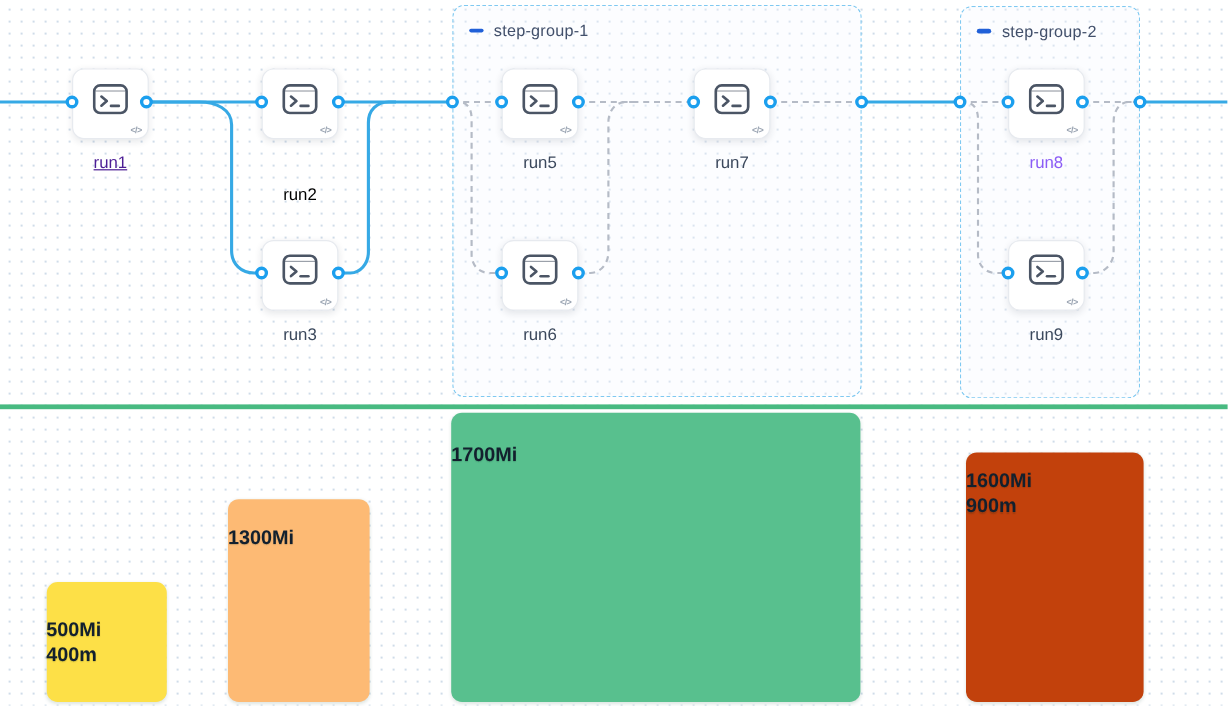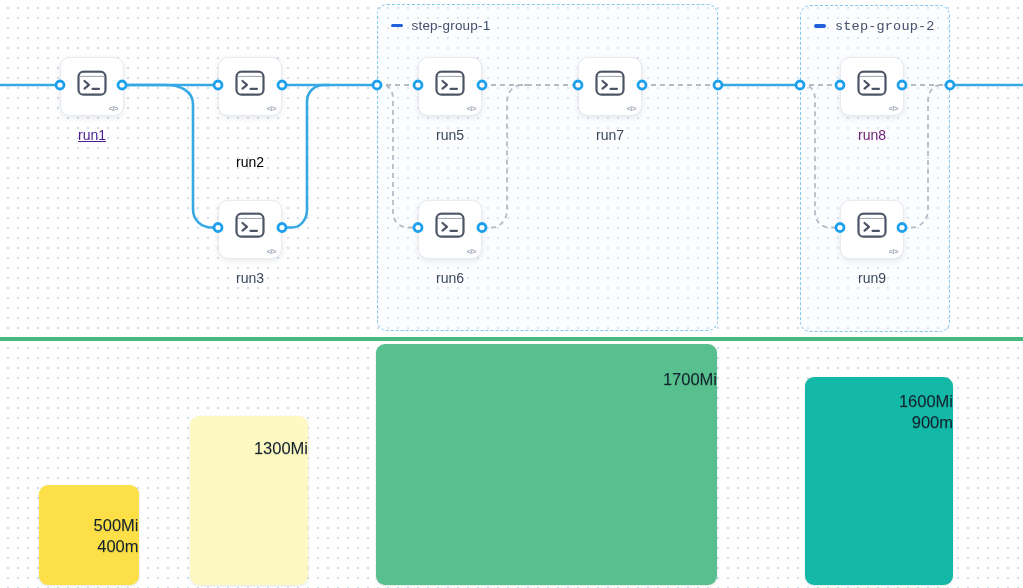--- a/index.html
+++ b/index.html
@@ -39,22 +39,22 @@
     position:absolute;left:-30px;top:69px;width:122px;text-align:center;
     font-size:14px;color:#3b485c;
   }
   
   #baseline{position:absolute;left:0;top:336.5px;width:1023px;height:4px;background:#48ba81;z-index:5;}
   .bar{
     position:absolute;background:#58c08e;border-radius:9px;z-index:2;
     box-shadow:0 1px 3px rgba(30,80,60,.15);
   }
   .bar-label{
-    position:absolute;left:0;right:0;text-align:right;
-    font-size:16.5px;font-weight:normal;color:#13202e;line-height:21px;
+    position:absolute;left:0;right:0;text-align:left;
+    font-size:16.5px;font-weight:bold;color:#13202e;line-height:21px;
     text-shadow:0 1px 1px rgba(0,40,30,.18);
   }
 </style>
 </head>
 <body>
 
 <div id="canvas" class="layer">
   <svg class="edges" width="1023" height="340" viewBox="0 0 1023 340" id="edges-svg">
       <path d="M0 85 H60" fill="none" stroke="#36a9e5" stroke-width="2.6"></path>
       <path d="M122 85 H218" fill="none" stroke="#36a9e5" stroke-width="2.6"></path>
@@ -94,21 +94,21 @@
       <circle cx="840" cy="227.5" r="4" fill="#ffffff" stroke="#1b9fee" stroke-width="2.8"></circle>
       <circle cx="902" cy="227.5" r="4" fill="#ffffff" stroke="#1b9fee" stroke-width="2.8"></circle>
       <circle cx="950" cy="85" r="4" fill="#ffffff" stroke="#1b9fee" stroke-width="2.8"></circle>
     </svg>
 <div class="group" style="left: 376.5px; top: 4px; width: 341.5px; height: 327px; border-color: rgb(127, 201, 241);">
       <div class="group-label">
         <span class="group-dash" style="background: rgb(32, 96, 216);"></span>
         <span>step-group-1</span>
       </div>
     </div>
-    <div class="group" style="left: 800px; top: 4.5px; width: 150px; height: 327px; border-color: rgb(127, 201, 241); font-family: Liberation Mono, monospace;">
+    <div class="group" style="left: 800px; top: 4.5px; width: 150px; height: 327px; border-color: rgb(127, 201, 241);">
       <div class="group-label">
         <span class="group-dash" style="background: rgb(32, 96, 216);"></span>
         <span>step-group-2</span>
       </div>
     </div>
     <div class="node" style="left: 60px; top: 57px; width: 62px; height: 57px; border-color: rgb(231, 234, 239);">
       <span class="node-icon">
 <svg width="30" height="26" viewBox="0 0 30 26">
   <rect x="1.5" y="1.5" width="27" height="23" rx="5" fill="none" stroke="#4b5565" stroke-width="2.2"></rect>
   <line x1="2.5" y1="6.2" x2="27.5" y2="6.2" stroke="#4b5565" stroke-width="1" opacity="0.55"></line>
@@ -175,21 +175,21 @@
     </div>
     <div class="node" style="left: 840px; top: 57px; width: 62px; height: 57px; border-color: rgb(231, 234, 239);">
       <span class="node-icon">
 <svg width="30" height="26" viewBox="0 0 30 26">
   <rect x="1.5" y="1.5" width="27" height="23" rx="5" fill="none" stroke="#4b5565" stroke-width="2.2"></rect>
   <line x1="2.5" y1="6.2" x2="27.5" y2="6.2" stroke="#4b5565" stroke-width="1" opacity="0.55"></line>
   <polyline points="7.5,10.8 12,14.6 7.5,18.4" fill="none" stroke="#4b5565" stroke-width="2.2" stroke-linecap="round" stroke-linejoin="round"></polyline>
   <line x1="15.5" y1="18.6" x2="22" y2="18.6" stroke="#4b5565" stroke-width="2.2" stroke-linecap="round"></line>
 </svg></span>
       <span class="node-code">&lt;/&gt;</span>
-      <div class="node-label" style="color: #701a75;">run8</div>
+      <div class="node-label" style="color: #8b5cf6;">run8</div>
     </div>
     <div class="node" style="left: 840px; top: 199.5px; width: 62px; height: 57px; border-color: rgb(231, 234, 239);">
       <span class="node-icon">
 <svg width="30" height="26" viewBox="0 0 30 26">
   <rect x="1.5" y="1.5" width="27" height="23" rx="5" fill="none" stroke="#4b5565" stroke-width="2.2"></rect>
   <line x1="2.5" y1="6.2" x2="27.5" y2="6.2" stroke="#4b5565" stroke-width="1" opacity="0.55"></line>
   <polyline points="7.5,10.8 12,14.6 7.5,18.4" fill="none" stroke="#4b5565" stroke-width="2.2" stroke-linecap="round" stroke-linejoin="round"></polyline>
   <line x1="15.5" y1="18.6" x2="22" y2="18.6" stroke="#4b5565" stroke-width="2.2" stroke-linecap="round"></line>
 </svg></span>
       <span class="node-code">&lt;/&gt;</span>
@@ -198,29 +198,29 @@
   </div>
 
 <div id="baseline" style="background: rgb(72, 186, 129);"></div>
 <div id="chart" class="layer" style="top:340px;width:1023px;height:248px;">
     <div class="bar" style="left: 38.5px; top: 145px; width: 100px; height: 100px; background: #fde047;">
       <div class="bar-label" style="top: 30px; color: rgb(19, 32, 46);">
         <div>500Mi</div>
         <div>400m</div>
       </div>
     </div>
-    <div class="bar" style="left: 190px; top: 76px; width: 118px; height: 169px; background: #fef9c3;">
+    <div class="bar" style="left: 190px; top: 76px; width: 118px; height: 169px; background: #fdba74;">
       <div class="bar-label" style="top: 22px; color: rgb(19, 32, 46);">
         <div>1300Mi</div>
       </div>
     </div>
     <div class="bar" style="left: 376px; top: 3.5px; width: 341px; height: 241.5px; background: rgb(88, 192, 142);">
       <div class="bar-label" style="top: 25px; color: rgb(19, 32, 46);">
         <div>1700Mi</div>
       </div>
     </div>
-    <div class="bar" style="left: 805px; top: 37px; width: 148px; height: 208px; background: #14b8a6;">
+    <div class="bar" style="left: 805px; top: 37px; width: 148px; height: 208px; background: #c2410c;">
       <div class="bar-label" style="top: 14px; color: rgb(19, 32, 46);">
         <div>1600Mi</div>
         <div>900m</div>
       </div>
     </div>
   </div>
 
 </body></html>

